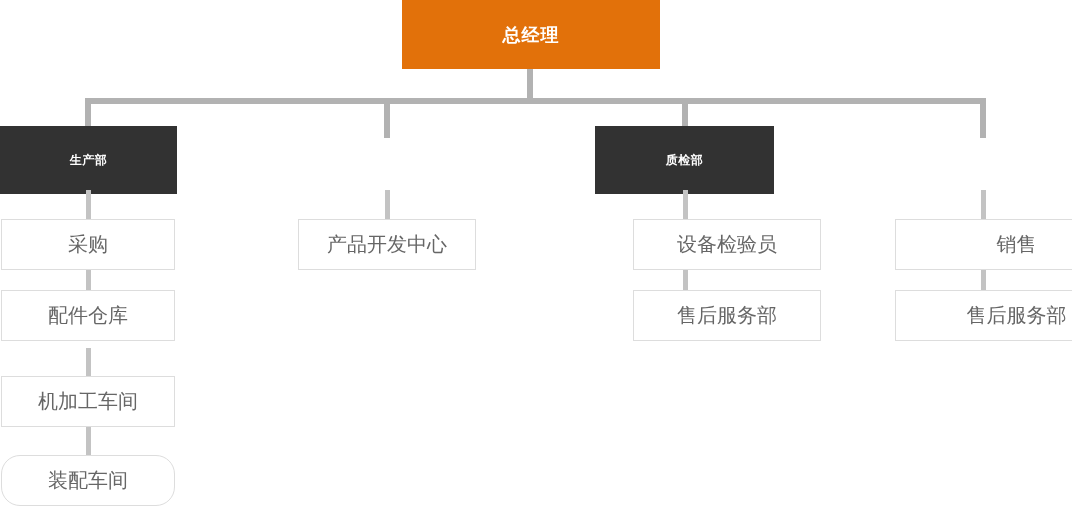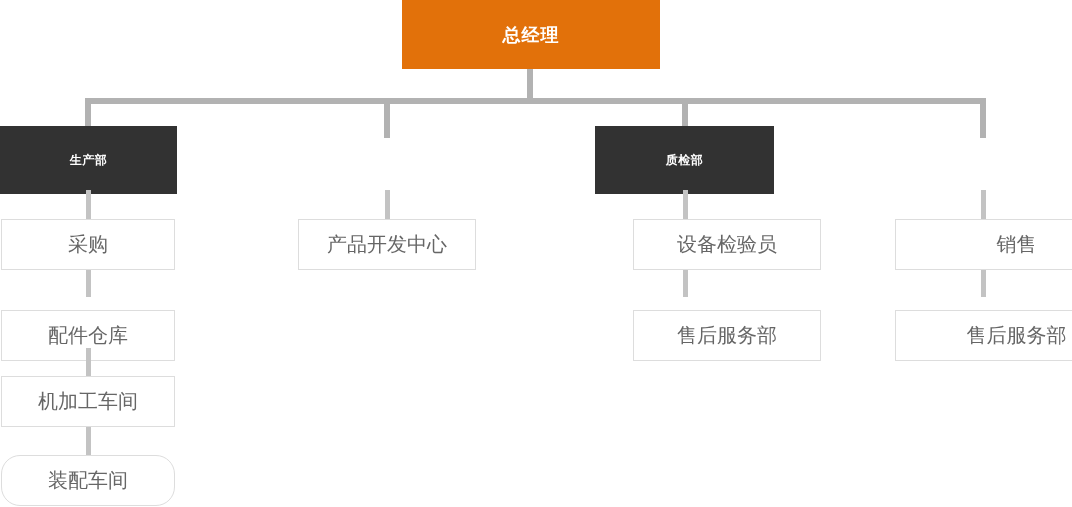--- a/index.html
+++ b/index.html
@@ -46,21 +46,21 @@
     background: #ffffff;
     border: 1px solid #dddddd;
     color: #666666;
     font-size: 20px;
   }
   .col-1 { left: 1px;   width: 174px; }
   .col-2 { left: 298px; width: 178px; }
   .col-3 { left: 597px; width: 188px; margin-left: 36px; }
   .col-4 { left: 895px; width: 200px; padding-left: 43px; }
   .row-1 { top: 219px; }
-  .row-2 { top: 310px; }
+  .row-2 { top: 290px; }
   .row-3 { top: 376px; }
   .row-4 { top: 455px; border-radius: 19px; }
   .line {
     position: absolute;
     background: #b2b2b2;
   }
   .stub {
     position: absolute;
     width: 5px;
     background: #c3c3c3;

